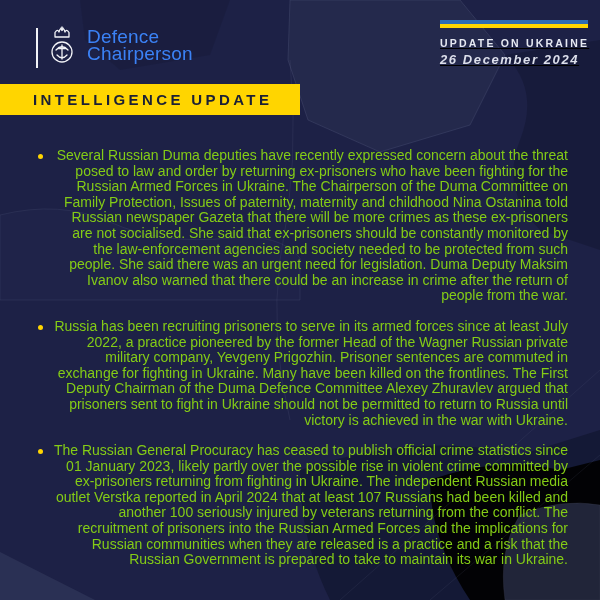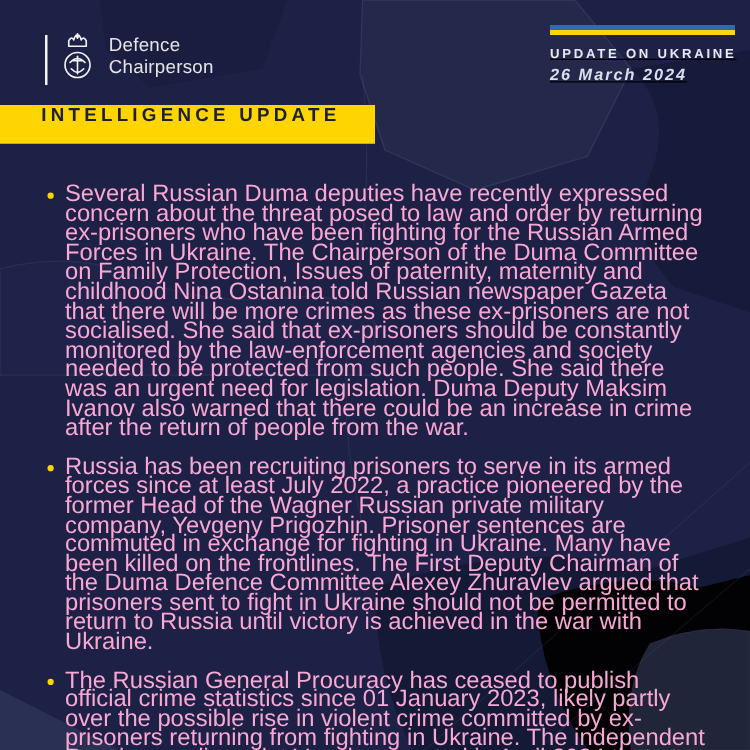--- a/index.html
+++ b/index.html
@@ -8,48 +8,48 @@
     background:#1d2146;
     font-family:"Liberation Sans",sans-serif;
     -webkit-font-smoothing:antialiased;
   }
   .map-watermark{position:absolute;inset:0;pointer-events:none;}
 
   
   .logo-group{position:absolute;left:36px;top:26px;display:flex;align-items:flex-start;}
   .logo-bar{width:2px;height:40px;background:#f2f3f7;margin-top:2px;}
   .crest{margin-left:6px;margin-top:-2px;}
-  .logo-text{margin-left:7px;color:#e5e5e5;font-size:15px;line-height:16.5px;margin-top:3px;letter-spacing:.2px;}
+  .logo-text{margin-left:7px;color:#3b82f6;font-size:19px;line-height:16.5px;margin-top:3px;letter-spacing:.2px;}
 
   .update-group{position:absolute;left:440px;top:20px;width:148px;text-decoration:underline;}
   .flag{width:148px;height:8px;display:flex;flex-direction:column;}
   .flag .b{height:4px;}
   .flag .y{height:4px;}
   .update-label{margin-top:9px;color:#e6e9f2;font-size:10.5px;font-weight:700;letter-spacing:2.2px;white-space:nowrap;}
   .update-date{margin-top:3px;color:#dcdfeb;font-size:13px;font-weight:700;font-style:italic;letter-spacing:1.6px;white-space:nowrap;}
 
   
   .banner{
     position:absolute;left:0;top:84px;width:300px;height:31px;
-    display:flex;align-items:flex-start;
+    display:flex;align-items:center;
   }
   .banner span{
     margin-left:33px;font-size:15px;font-weight:700;letter-spacing:3.4px;white-space:nowrap;
   }
 
   
   .content{
     position:absolute;left:38px;top:148px;width:530px;
     display:flex;flex-direction:column;gap:15px;
   }
   .bullet-item{display:flex;align-items:flex-start;}
   .dot{flex:0 0 auto;width:5px;height:5px;border-radius:50%;margin-top:6px;}
   .bullet-text{
-    margin:0 0 0 9px;color:#f9a8d4;font-size:19px;line-height:15.6px;
-    letter-spacing:0px;width:516px;
+    margin:0 0 0 9px;color:#84cc16;font-size:14px;line-height:15.6px;
+    letter-spacing:0px;width:516px;text-align:right;
   }
 </style>
 </head>
 <body>
 
 <div class="page">
 
   <svg class="map-watermark" viewBox="0 0 600 600">
     <polygon points="80,0 230,0 210,55 120,70 85,40" fill="#171b3a" opacity="0.55"></polygon>
     <polygon points="290,0 460,0 505,55 470,125 380,152 308,120 288,60" fill="#262b4e" opacity="0.85" stroke="#4a5074" stroke-width="1" stroke-opacity="0.5"></polygon>
@@ -83,21 +83,21 @@
       <div>Chairperson</div>
     </div>
   </div>
 
   <div class="update-group">
     <div class="flag">
       <div class="b" style="background:#2d6cb4"></div>
       <div class="y" style="background:#ffd500"></div>
     </div>
     <div class="update-label">UPDATE ON UKRAINE</div>
-    <div class="update-date">26 March 2024</div>
+    <div class="update-date">26 December 2024</div>
   </div>
 
   <div class="banner" style="background:#ffd500">
     <span style="color:#1b2035">INTELLIGENCE UPDATE</span>
   </div>
 
   <div class="content">
     <div class="bullet-item">
       <span class="dot" style="background:#ffd500"></span>
       <p class="bullet-text">Several Russian Duma deputies have recently expressed concern about the threat posed to law and order by returning ex-prisoners who have been fighting for the Russian Armed Forces in Ukraine. The Chairperson of the Duma Committee on Family Protection, Issues of paternity, maternity and childhood Nina Ostanina told Russian newspaper Gazeta that there will be more crimes as these ex-prisoners are not socialised. She said that ex-prisoners should be constantly monitored by the law-enforcement agencies and society needed to be protected from such people. She said there was an urgent need for legislation. Duma Deputy Maksim Ivanov also warned that there could be an increase in crime after the return of people from the war.</p>

